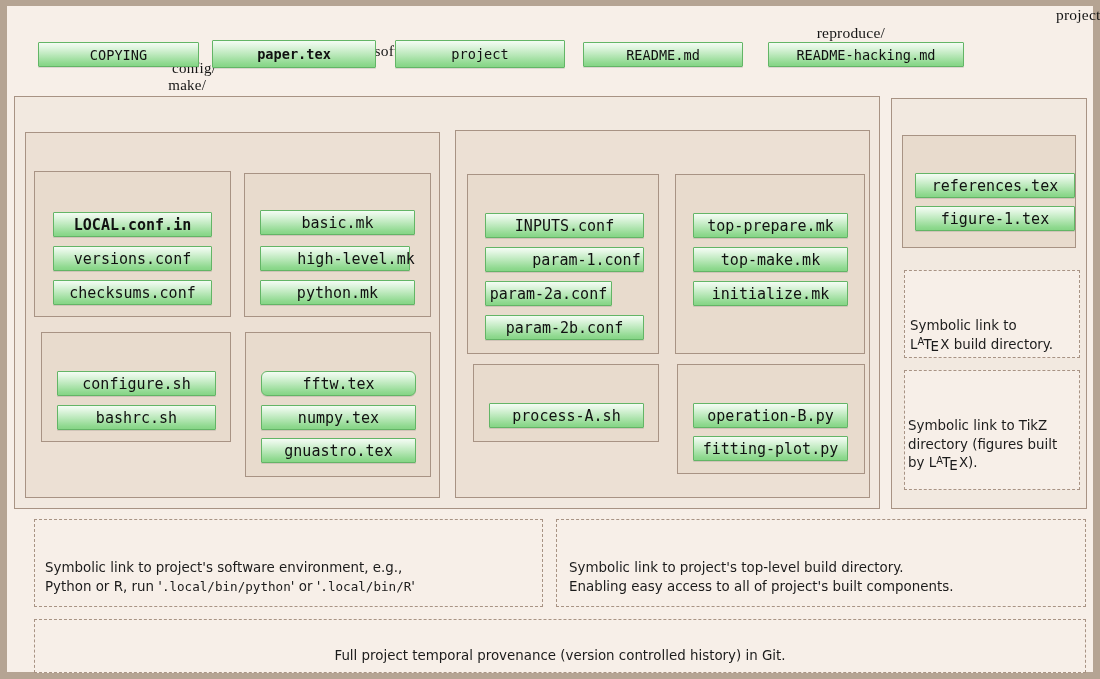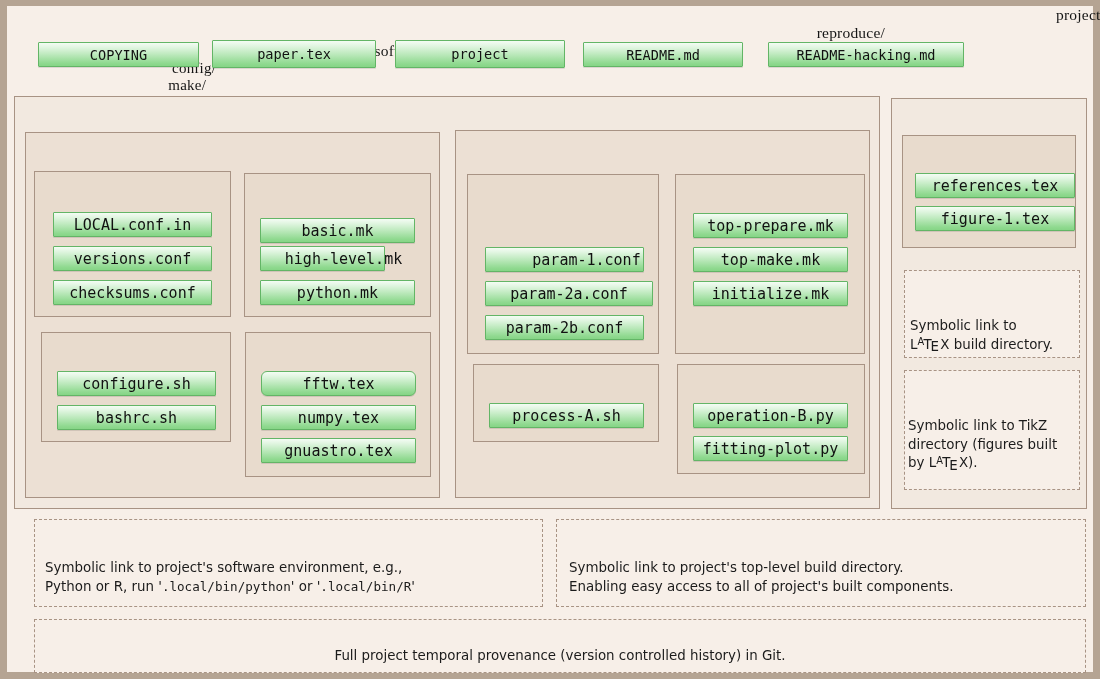--- a/index.html
+++ b/index.html
@@ -69,61 +69,62 @@
   .latex .e{position:relative;top:2.6px;left:-1.2px;font-size:13.4px;}
 </style>
 </head>
 <body>
 
 <div class="page">
 
   <div class="title t16" style="left:0;top:8px;width:1086px;">project/</div>
 
   <div class="chip c14" style="left:31px;top:36px;width:161px;height:25px;">COPYING</div>
-  <div class="chip c14" style="left:205px;top:34px;width:164px;height:28px;">paper.tex</div>
+  <div class="chip c14" style="left:205px;top:34px;width:164px;height:28px;font-weight:bold;">paper.tex</div>
   <div class="chip c14" style="left:388px;top:34px;width:170px;height:28px;">project</div>
   <div class="chip c14" style="left:576px;top:36px;width:160px;height:25px;">README.md</div>
   <div class="chip c14" style="left:761px;top:36px;width:196px;height:25px;">README-hacking.md</div>
 
   <div class="box box-l1" style="left:7px;top:90px;width:866px;height:413px;"></div>
   <div class="title t16" style="left:7px;top:103px;width:866px;">reproduce/</div>
 
   <div class="box box-l2" style="left:18px;top:126px;width:415px;height:366px;"></div>
   <div class="title t16" style="left:18px;top:140px;width:415px;">software/</div>
 
   <div class="box box-l3" style="left:27px;top:165px;width:197px;height:146px;"></div>
   <div class="title t15" style="left:27px;top:178px;width:197px;">config/</div>
-  <div class="chip c13" style="left:46px;top:206px;width:159px;height:25px;">LOCAL.conf.in</div>
+  <div class="chip c13" style="left:46px;top:206px;width:159px;height:25px;font-weight:bold;">LOCAL.conf.in</div>
   <div class="chip c13" style="left:46px;top:240px;width:159px;height:25px;">versions.conf</div>
   <div class="chip c13" style="left:46px;top:274px;width:159px;height:25px;">checksums.conf</div>
 
   <div class="box box-l3" style="left:237px;top:167px;width:187px;height:144px;"></div>
   <div class="title t15" style="left:237px;top:180px;width:187px;">make/</div>
-  <div class="chip c13" style="left:253px;top:212px;width:155px;height:25px;">basic.mk</div>
-  <div class="chip c13" style="left:253px;top:240px;width:125px;height:25px;padding-left:42px;">high-level.mk</div>
+  <div class="chip c13" style="left:253px;top:204px;width:155px;height:25px;">basic.mk</div>
+  <div class="chip c13" style="left:253px;top:240px;width:150px;height:25px;padding-left:42px;">high-level.mk</div>
   <div class="chip c13" style="left:253px;top:274px;width:155px;height:25px;">python.mk</div>
 
   <div class="box box-l3" style="left:34px;top:326px;width:190px;height:110px;"></div>
   <div class="title t15" style="left:34px;top:339px;width:190px;">shell/</div>
   <div class="chip c13" style="left:50px;top:365px;width:159px;height:25px;">configure.sh</div>
   <div class="chip c13" style="left:50px;top:399px;width:159px;height:25px;">bashrc.sh</div>
 
   <div class="box box-l3" style="left:238px;top:326px;width:186px;height:145px;"></div>
   <div class="title t15" style="left:238px;top:339px;width:186px;">bibtex/</div>
   <div class="chip c13" style="left:254px;top:365px;width:155px;height:25px;border-radius:6px;">fftw.tex</div>
   <div class="chip c13" style="left:254px;top:399px;width:155px;height:25px;">numpy.tex</div>
   <div class="chip c13" style="left:254px;top:432px;width:155px;height:25px;">gnuastro.tex</div>
 
   <div class="box box-l2" style="left:448px;top:124px;width:415px;height:368px;"></div>
   <div class="title t16" style="left:448px;top:138px;width:415px;">analysis/</div>
 
   <div class="box box-l3" style="left:460px;top:168px;width:192px;height:180px;"></div>
   <div class="title t15" style="left:460px;top:181px;width:192px;">config/</div>
+  <div class="chip c13" style="left:478px;top:207px;width:159px;height:25px;">INPUTS.conf</div>
   <div class="chip c13" style="left:478px;top:241px;width:159px;height:25px;padding-left:44px;">param-1.conf</div>
-  <div class="chip c13" style="left:478px;top:275px;width:168px;height:25px;">param-2a.conf</div>
+  <div class="chip c13" style="left:478px;top:275px;width:127px;height:25px;">param-2a.conf</div>
   <div class="chip c13" style="left:478px;top:309px;width:159px;height:25px;">param-2b.conf</div>
 
   <div class="box box-l3" style="left:668px;top:168px;width:190px;height:180px;"></div>
   <div class="title t15" style="left:668px;top:181px;width:190px;">make/</div>
   <div class="chip c13" style="left:686px;top:207px;width:155px;height:25px;">top-prepare.mk</div>
   <div class="chip c13" style="left:686px;top:241px;width:155px;height:25px;">top-make.mk</div>
   <div class="chip c13" style="left:686px;top:275px;width:155px;height:25px;">initialize.mk</div>
 
   <div class="box box-l3" style="left:466px;top:358px;width:186px;height:78px;"></div>
   <div class="title t15" style="left:466px;top:371px;width:186px;">bash/</div>

